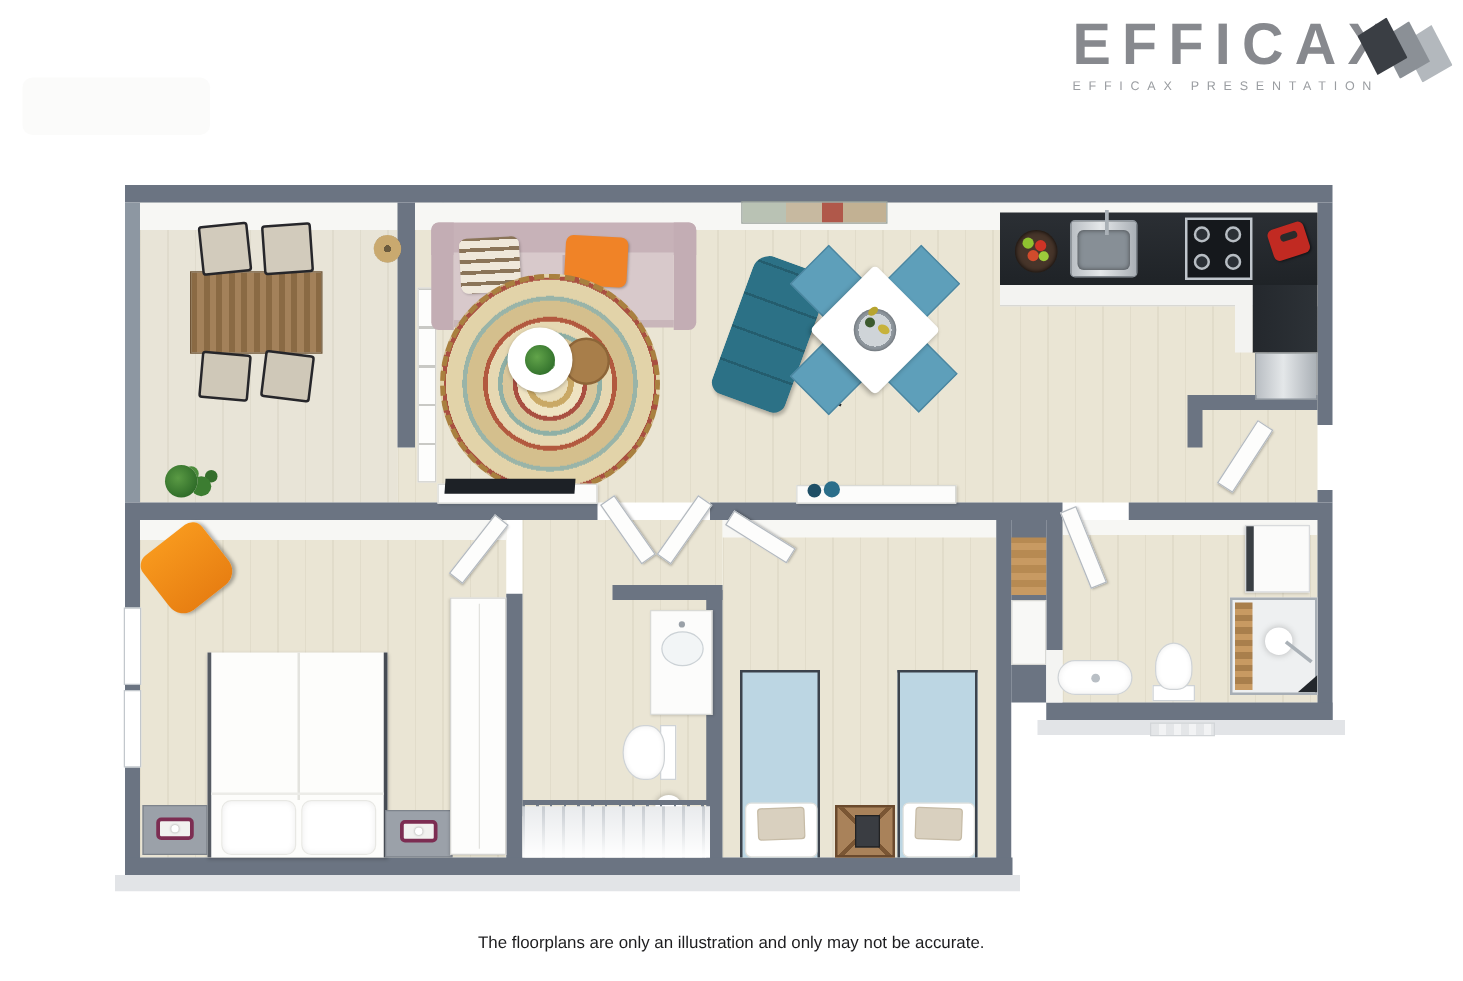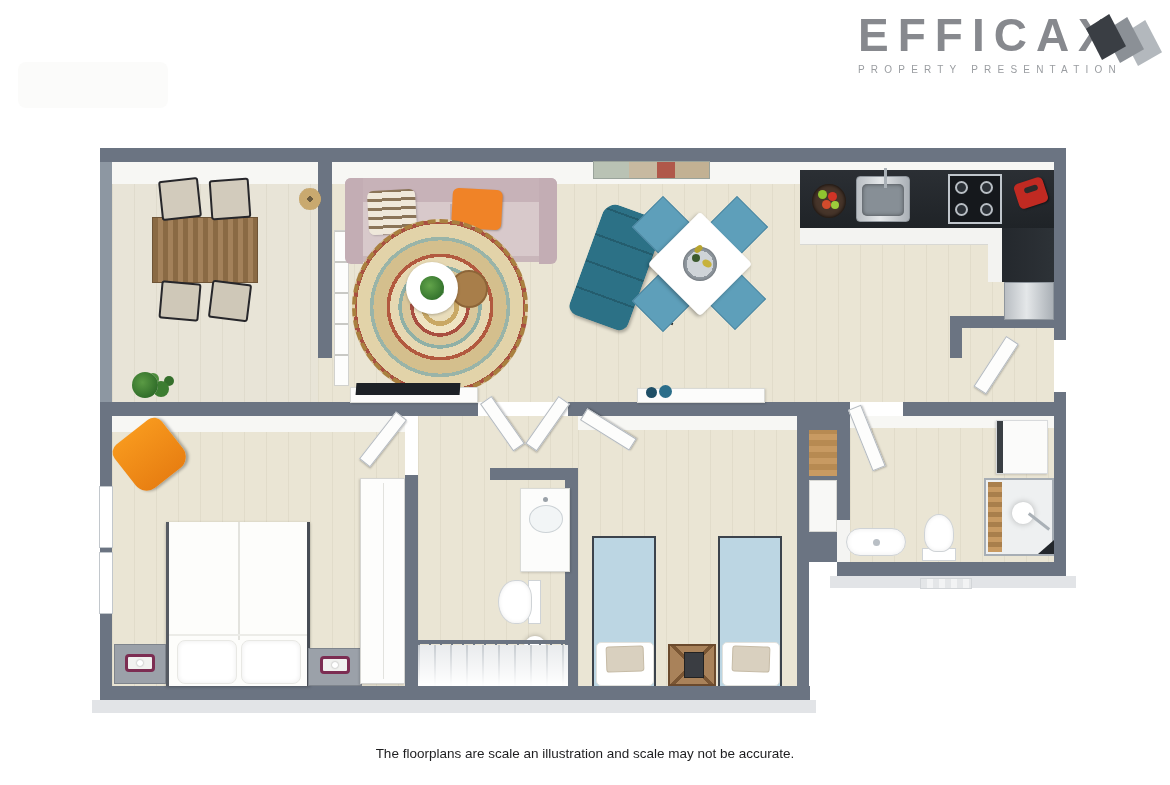--- a/index.html
+++ b/index.html
@@ -29,21 +29,21 @@
 </head>
 <body>
 
 <div id="stage">
 
   <div class="abs" style="left:18px;top:62px;width:150px;height:46px;background:#fbfbfa;border-radius:8px;"></div>
 
   <div class="abs" style="left:858px;top:8px;width:300px;height:70px;">
     <div class="abs" style="left:0;top:0;">
       <div class="logo-title">EFFICAX</div>
-      <div class="logo-sub">PROPERTY PRESENTATION</div>
+      <div class="logo-sub">EFFICAX PRESENTATION</div>
     </div>
     <div class="abs" style="left:228px;top:6px;width:76px;height:56px;">
       <div class="leaf" style="left:36px;top:6px;background:#b3b8bd;z-index:1;"></div>
       <div class="leaf" style="left:18px;top:3px;background:#8b9096;z-index:2;"></div>
       <div class="leaf" style="left:0;top:0;background:#3a3e44;z-index:3;"></div>
     </div>
   </div>
 
   <div class="floor" style="left:112px;top:162px;width:206px;height:240px;background-color:#e8e4d7;"></div>
   <div class="floor" style="left:332px;top:162px;width:722px;height:240px;"></div>
@@ -243,14 +243,14 @@
     <div class="abs" style="left:26px;top:10px;width:7px;height:7px;border-radius:50%;background:#b9bfc5;"></div>
   </div>
 
   <div class="abs" style="left:920px;top:514px;width:38px;height:50px;">
     <div class="abs" style="left:2px;top:34px;width:34px;height:13px;background:#fff;border:1px solid #cfd3d6;box-sizing:border-box;"></div>
     <div class="abs" style="left:4px;top:0;width:30px;height:38px;background:#fff;border:1px solid #cfd3d6;border-radius:50% 50% 40% 40%;box-sizing:border-box;box-shadow:inset 0 0 4px rgba(0,0,0,.08);"></div>
   </div>
 
   <div class="abs" style="left:920px;top:578px;width:52px;height:11px;background:repeating-linear-gradient(90deg,#e4e6e8 0 6px,#f2f3f4 6px 12px);border:1px solid #d2d5d8;box-sizing:border-box;"></div>
 
-  <div class="caption">The floorplans are scale an illustration and scale may not be accurate.</div>
+  <div class="caption">The floorplans are only an illustration and only may not be accurate.</div>
 </div>
 
 </body></html>

